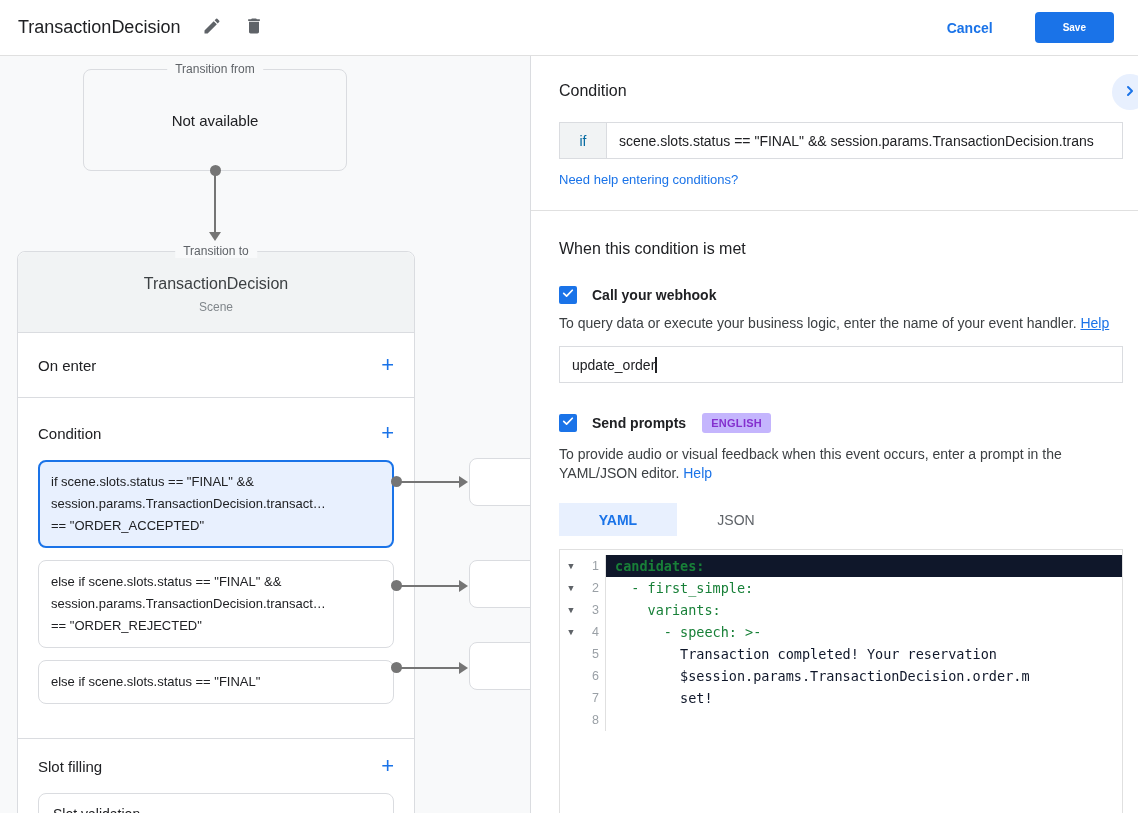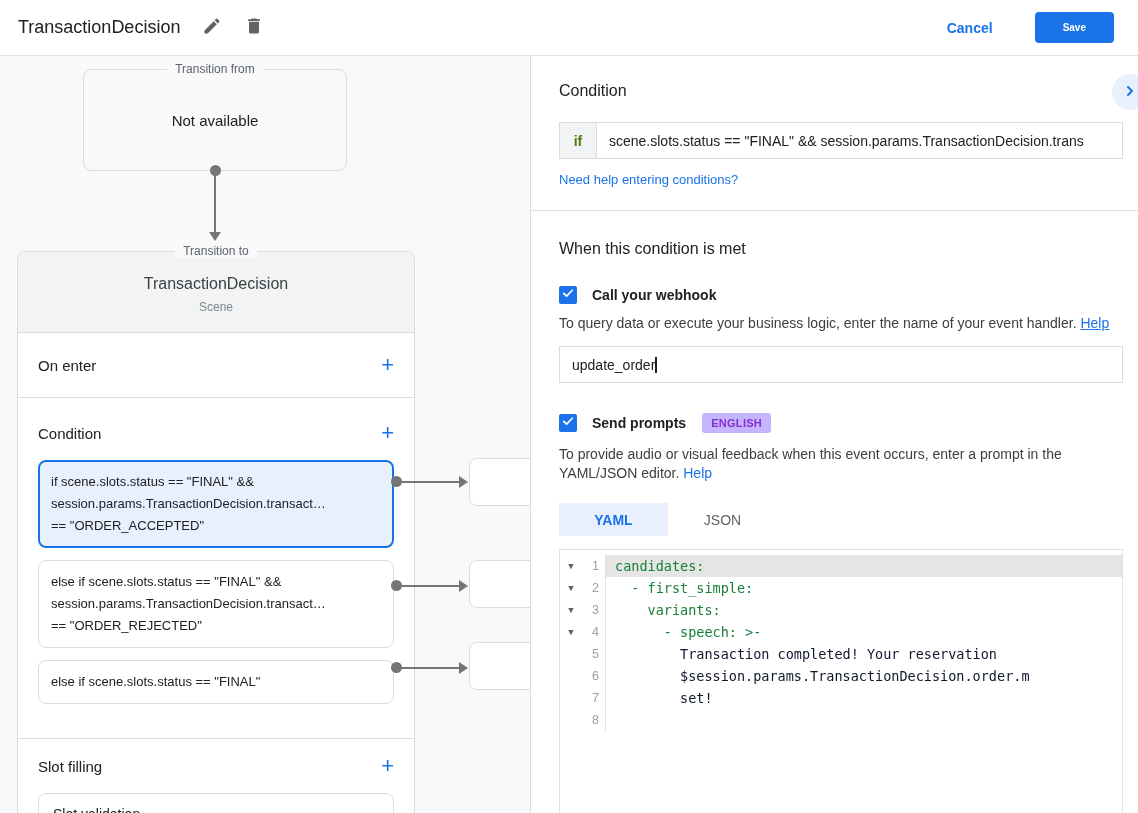--- a/index.html
+++ b/index.html
@@ -70,22 +70,22 @@
     border-left:9px solid #757575; }
   .target-box { position:absolute; left:469px; width:90px; height:48px;
     border:1px solid #dadce0; border-radius:8px; background:#fff; }
 
   
   .panel-title { font-size:16px; color:#202124; margin:26px 15px 0 28px; }
   .chev-btn { position:absolute; top:18px; right:-10px; width:36px; height:36px;
     border-radius:50%; background:#e8f0fe; border:none; cursor:pointer;
     display:flex; align-items:center; justify-content:center; }
   .if-row { display:flex; margin:22px 15px 0 28px; height:37px; }
-  .if-prefix { width:38px; background:#f1f3f4; border:1px solid #dadce0;
-    display:flex; align-items:center; justify-content:center; font-size:14px; color:#4d7c0f;font-weight:bold; }
+  .if-prefix { width:48px; background:#f1f3f4; border:1px solid #dadce0;
+    display:flex; align-items:center; justify-content:center; font-size:14px; color:#0369a1; }
   .if-value { flex:1; border:1px solid #dadce0; border-left:none; background:#fff;
     display:flex; align-items:center; padding:0 12px; font-size:14px; color:#202124;
     white-space:nowrap; overflow:hidden; }
   .help-link { display:inline-block; margin:13px 0 0 28px; color:#1a73e8;
     font-size:13px; text-decoration:none; }
   .panel-divider { border-bottom:1px solid #e0e0e0; margin-top:22px; }
   .when-title { font-size:16px; color:#202124; margin:29px 15px 0 28px; }
   .check-row { display:flex; align-items:center; margin:28px 15px 0 28px; }
   .checkbox { width:18px; height:18px; border-radius:2px; background:#1a73e8;
     display:flex; align-items:center; justify-content:center; flex:none; cursor:pointer; }
@@ -95,37 +95,37 @@
   .desc a { color:#1a73e8; }
   .underl { text-decoration:underline; }
   .no-underl { text-decoration:none; }
   .text-input { margin:13px 15px 0 28px; height:37px; border:1px solid #dadce0;
     border-radius:0; background:#fff; display:flex; align-items:center;
     padding:0 12px; font-size:14px; color:#202124; cursor:text; }
   .caret { display:inline-block; width:1.5px; height:16px; background:#202124; }
   .badge { margin-left:16px; background:#c4b5fd; color:#8430ce; font-size:11px;
     font-weight:700; padding:4px 9px; border-radius:3px; letter-spacing:.3px; }
   .tabs { display:flex; margin:20px 15px 0 28px; }
-  .tab { width:109px; height:33px; display:flex; align-items:center; justify-content:center;
+  .tab { width:118px; height:33px; display:flex; align-items:center; justify-content:center;
     font-size:14px; color:#5f6368; cursor:pointer; }
   .tab.active { background:#e8f0fe; color:#1a73e8; font-weight:700; }
 
   
   .editor { margin:13px 15px 0 28px; border:1px solid #e0e0e0; background:#fff;
     padding-top:5px; height:300px; font-family:"DejaVu Sans Mono", monospace; }
   .ed-line { display:flex; height:22px; line-height:22px; font-size:13.5px; }
   .ed-fold { width:22px; text-align:center; color:#5f6368; font-size:9px; flex:none;
     cursor:pointer; }
   .ed-num { width:24px; text-align:right; padding-right:6px; color:#9aa0a6;
     font-size:12.5px; border-right:1px solid #e0e0e0; flex:none;
     font-family:"Liberation Sans", sans-serif; }
   .ed-code { flex:1; padding-left:9px; white-space:pre; overflow:hidden; }
   .ed-code.key { color:#188038; }
   .ed-code.plain { color:#0f172a; }
-  .ed-code.active { background:#e5e5e5; }
+  .ed-code.active { background:#0f172a;font-weight:bold; }
 </style>
 </head>
 <body>
 
 <div class="appbar">
   <span class="appbar-title">TransactionDecision</span>
   <button class="icon-btn">
     <span>
       <svg width="20" height="20" viewBox="0 0 24 24" fill="#5f6368">
           <path d="M3 17.25V21h3.75L17.81 9.94l-3.75-3.75L3 17.25zM20.71 7.04a1 1 0 0 0 0-1.41l-2.34-2.34a1 1 0 0 0-1.41 0l-1.83 1.83 3.75 3.75 1.83-1.83z"></path>

